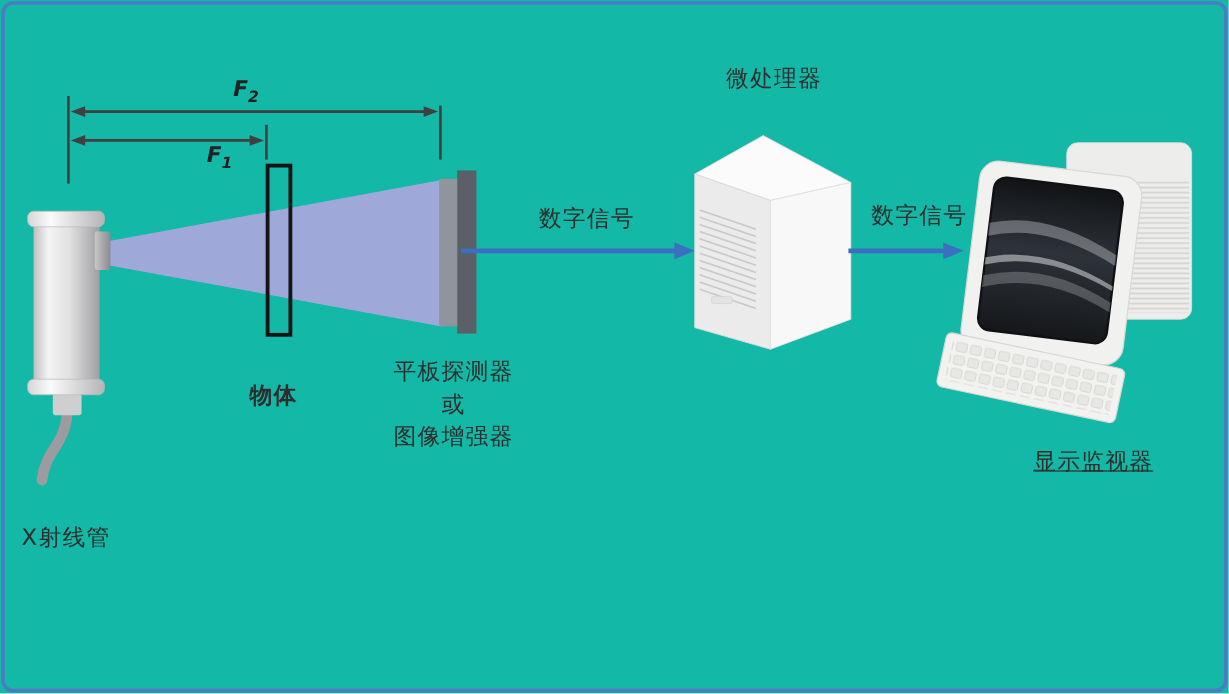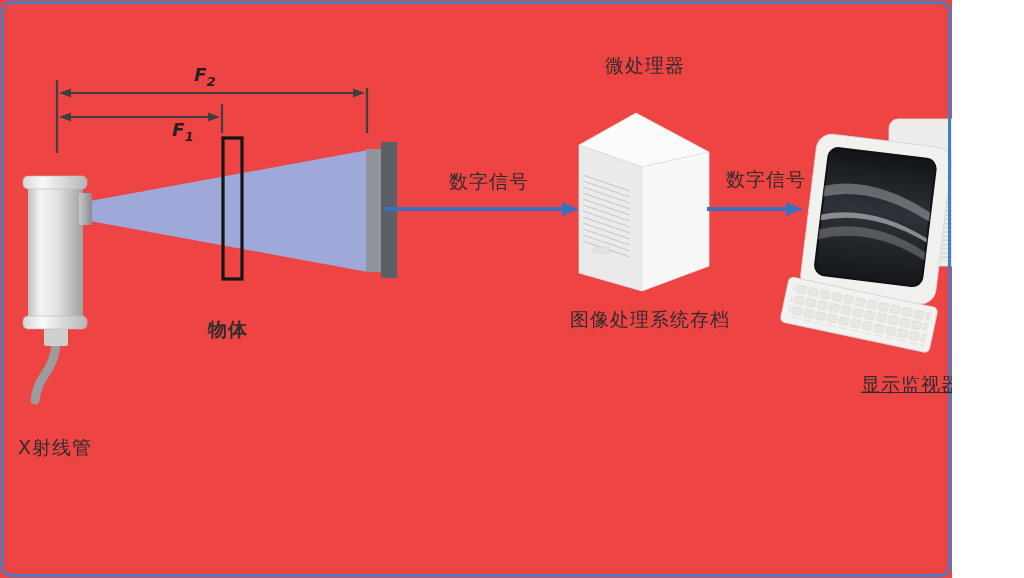--- a/index.html
+++ b/index.html
@@ -1,18 +1,18 @@
 <!DOCTYPE html>
 <html><head>
 <meta charset="utf-8">
 <style>
   html,body{margin:0;padding:0;background:#ffffff;}
   .canvas{
-    position:relative;width:952px;height:578px;
-    background:#ef4444;overflow:hidden;
+    position:relative;width:1024px;height:578px;
+    background:#14b8a6;overflow:hidden;
     font-family:"DejaVu Sans","Liberation Sans",sans-serif;
   }
   .frame{
     position:absolute;inset:1px;border:3px solid #4a7cc1;border-radius:10px;
     pointer-events:none;
   }
   .gfx{position:absolute;left:0;top:0;}
   .lbl{
     position:absolute;font-size:19px;color:#2d2d2d;white-space:nowrap;
     letter-spacing:1px;
@@ -138,24 +138,28 @@
     <span>F</span><sub>2</sub>
   </div>
   <div class="flabel ctr" style="left:149px;top:119px;margin-left:34px;">
     <span>F</span><sub>1</sub>
   </div>
 
   <div class="lbl" style="left:18px;top:419px;margin-top:16px;">X射线管</div>
 
   <div class="lbl ctr" style="left:228px;top:317px;font-weight:bold;">物体</div>
 
+  <div class="lbl ctr det-lbl" style="left:378px;top:297px;">
+    <div>平板探测器</div>
+    <div>或</div>
+    <div>图像增强器</div>
+  </div>
 
   <div class="lbl ctr" style="left:489px;top:169px;">数字信号</div>
 
   <div class="lbl ctr" style="left:645px;top:53px;">微处理器</div>
 
-  <div class="lbl ctr" style="left:650px;top:307px;">图像处理系统存档</div>
 
   <div class="lbl ctr" style="left:766px;top:167px;">数字信号</div>
 
   <div class="lbl ctr" style="left:911px;top:372px;text-decoration:underline;">显示监视器</div>
 
 </div>
 
 </body></html>

